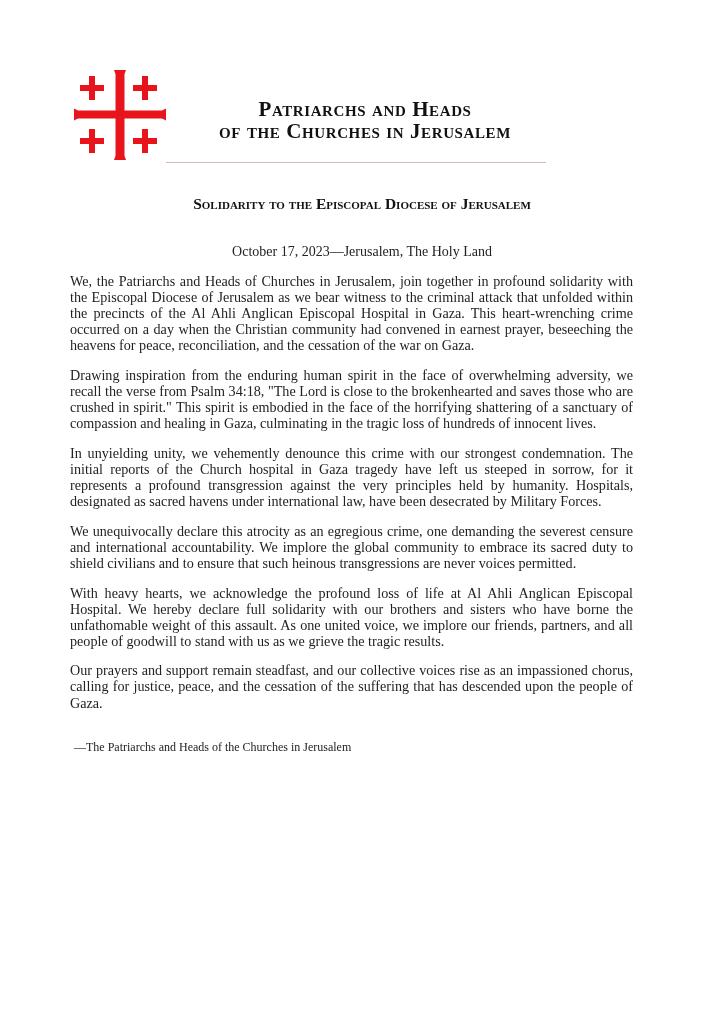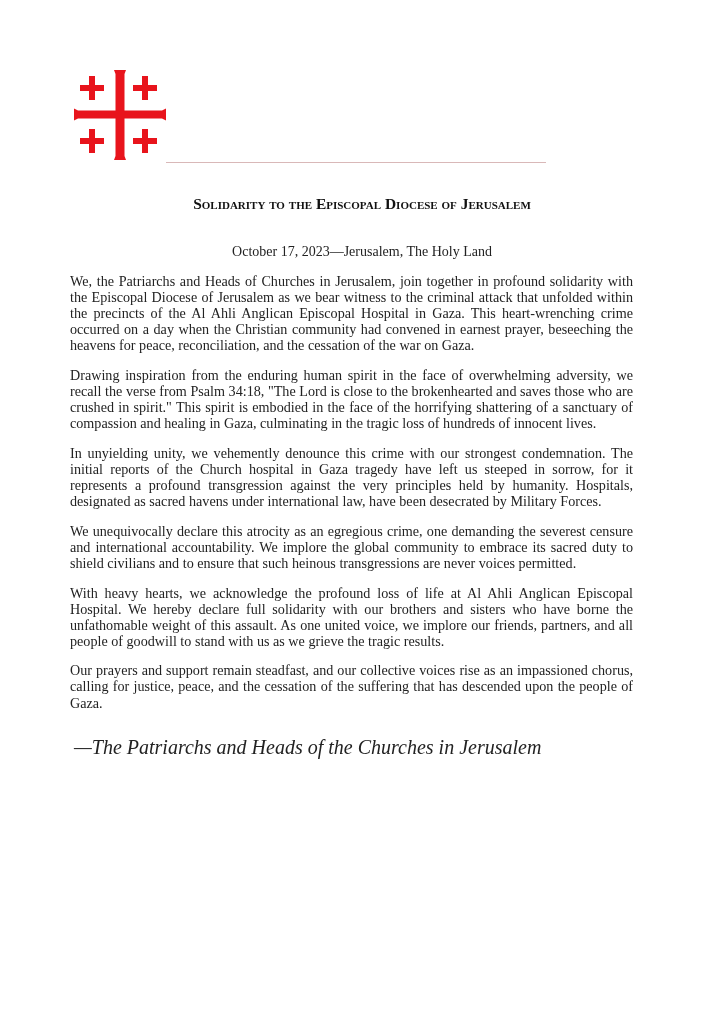--- a/index.html
+++ b/index.html
@@ -89,25 +89,24 @@
     }
     .body-text p {
       margin: 0 0 13.5px 0;
       text-align: justify;
     }
     .signature {
       position: absolute;
       left: 74px;
       top: 739px;
       width: 560px;
-      font-size: 20px;
+      font-size: 12px;
       line-height: 16px;
       color: #222;
       white-space: nowrap;
-      font-style: italic;
     }
   </style>
 </head>
 <body>
 
 <div class="page">
 
   <div class="logo">
     <svg width="96" height="94" viewBox="0 0 96 94" xmlns="http://www.w3.org/2000/svg">
       <g fill="#e8141c">
@@ -124,20 +123,24 @@
 
         <rect x="17" y="61" width="6" height="24"></rect>
         <rect x="8" y="70" width="24" height="6"></rect>
 
         <rect x="70" y="61" width="6" height="24"></rect>
         <rect x="61" y="70" width="24" height="6"></rect>
       </g>
     </svg>
   </div>
 
+  <div class="org-name">
+    <div>Patriarchs and Heads</div>
+    <div>of the Churches in Jerusalem</div>
+  </div>
 
   <div class="rule"></div>
 
   <div class="title">
     <div>Solidarity to the Episcopal Diocese of Jerusalem</div>
   </div>
 
   <div class="dateline">October 17, 2023—Jerusalem, The Holy Land</div>
 
   <div class="body-text">

